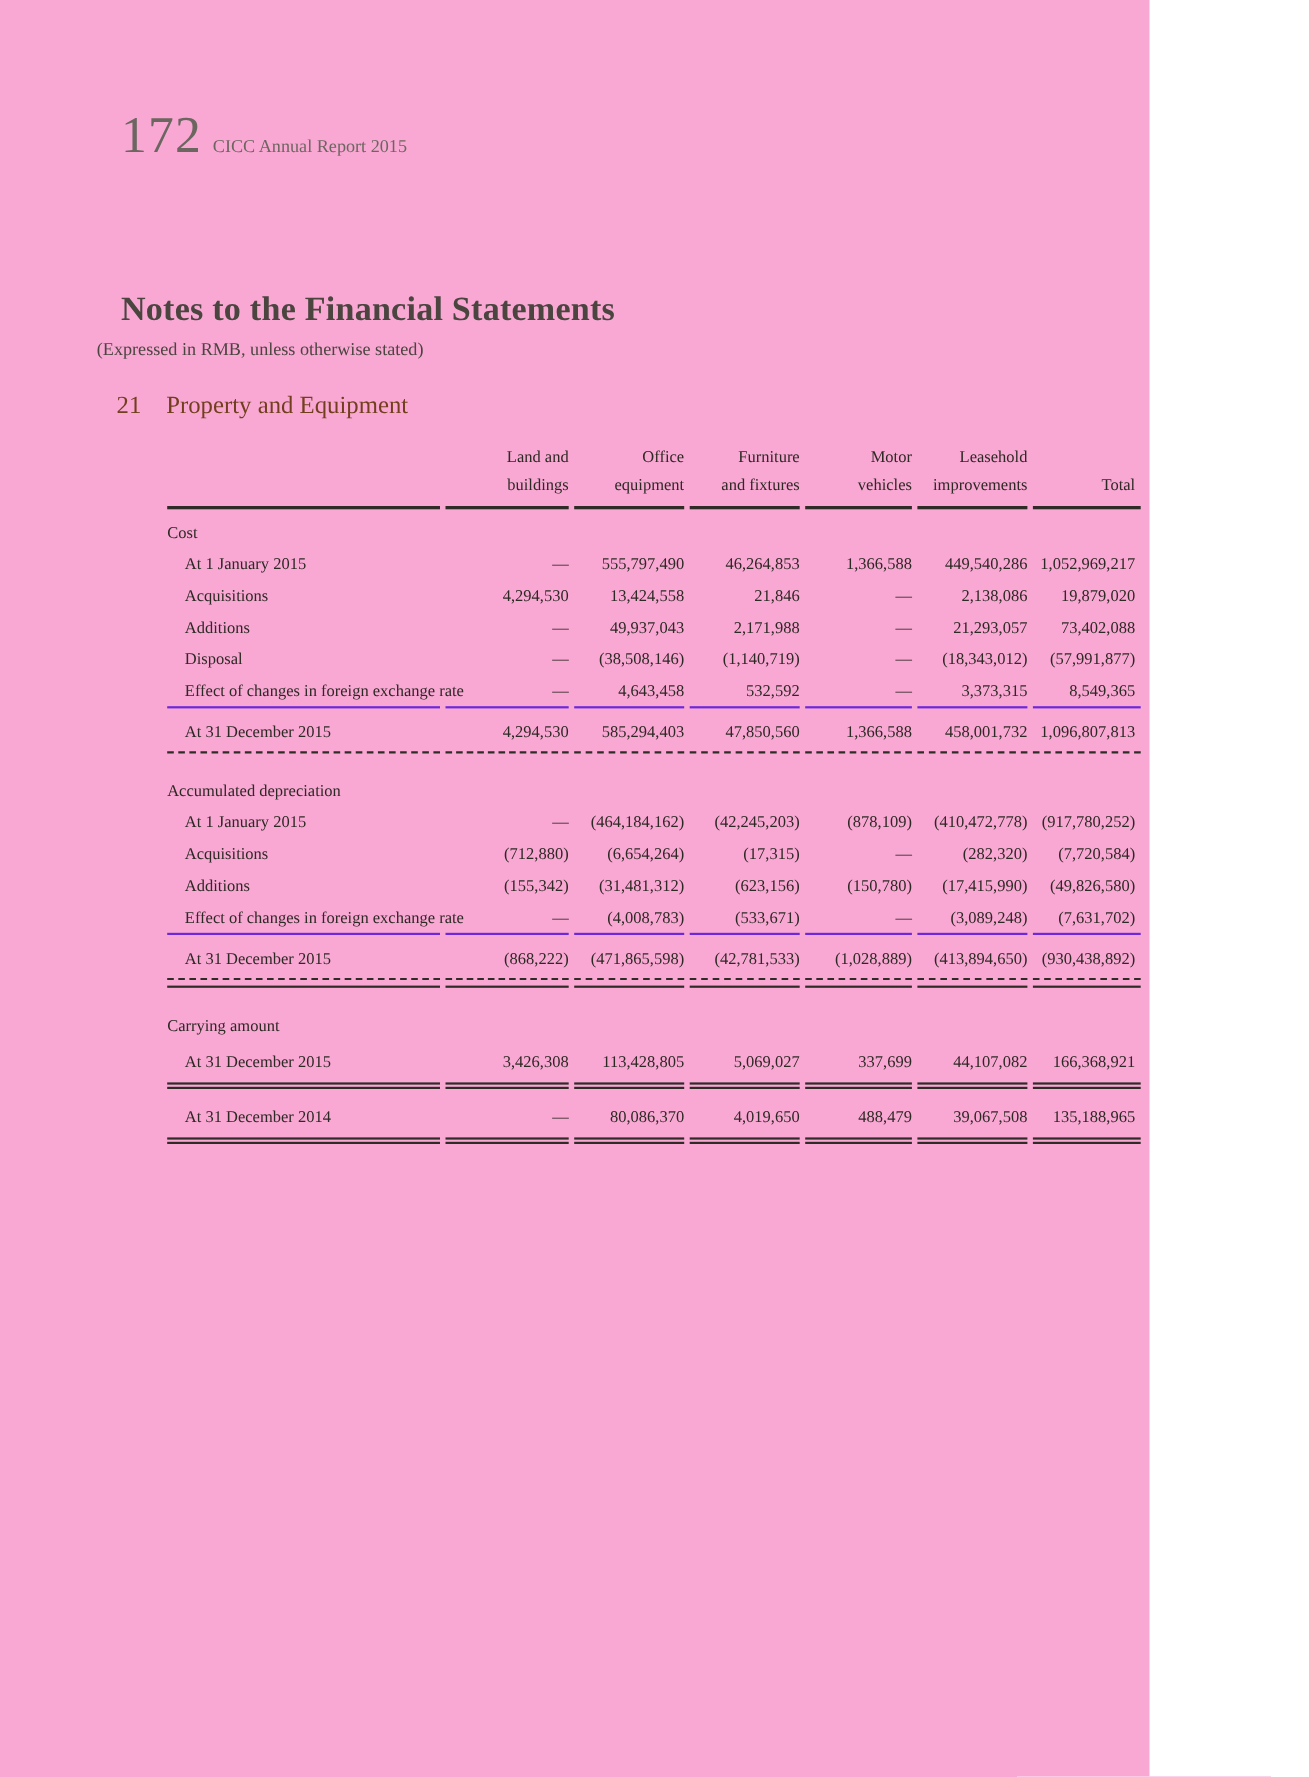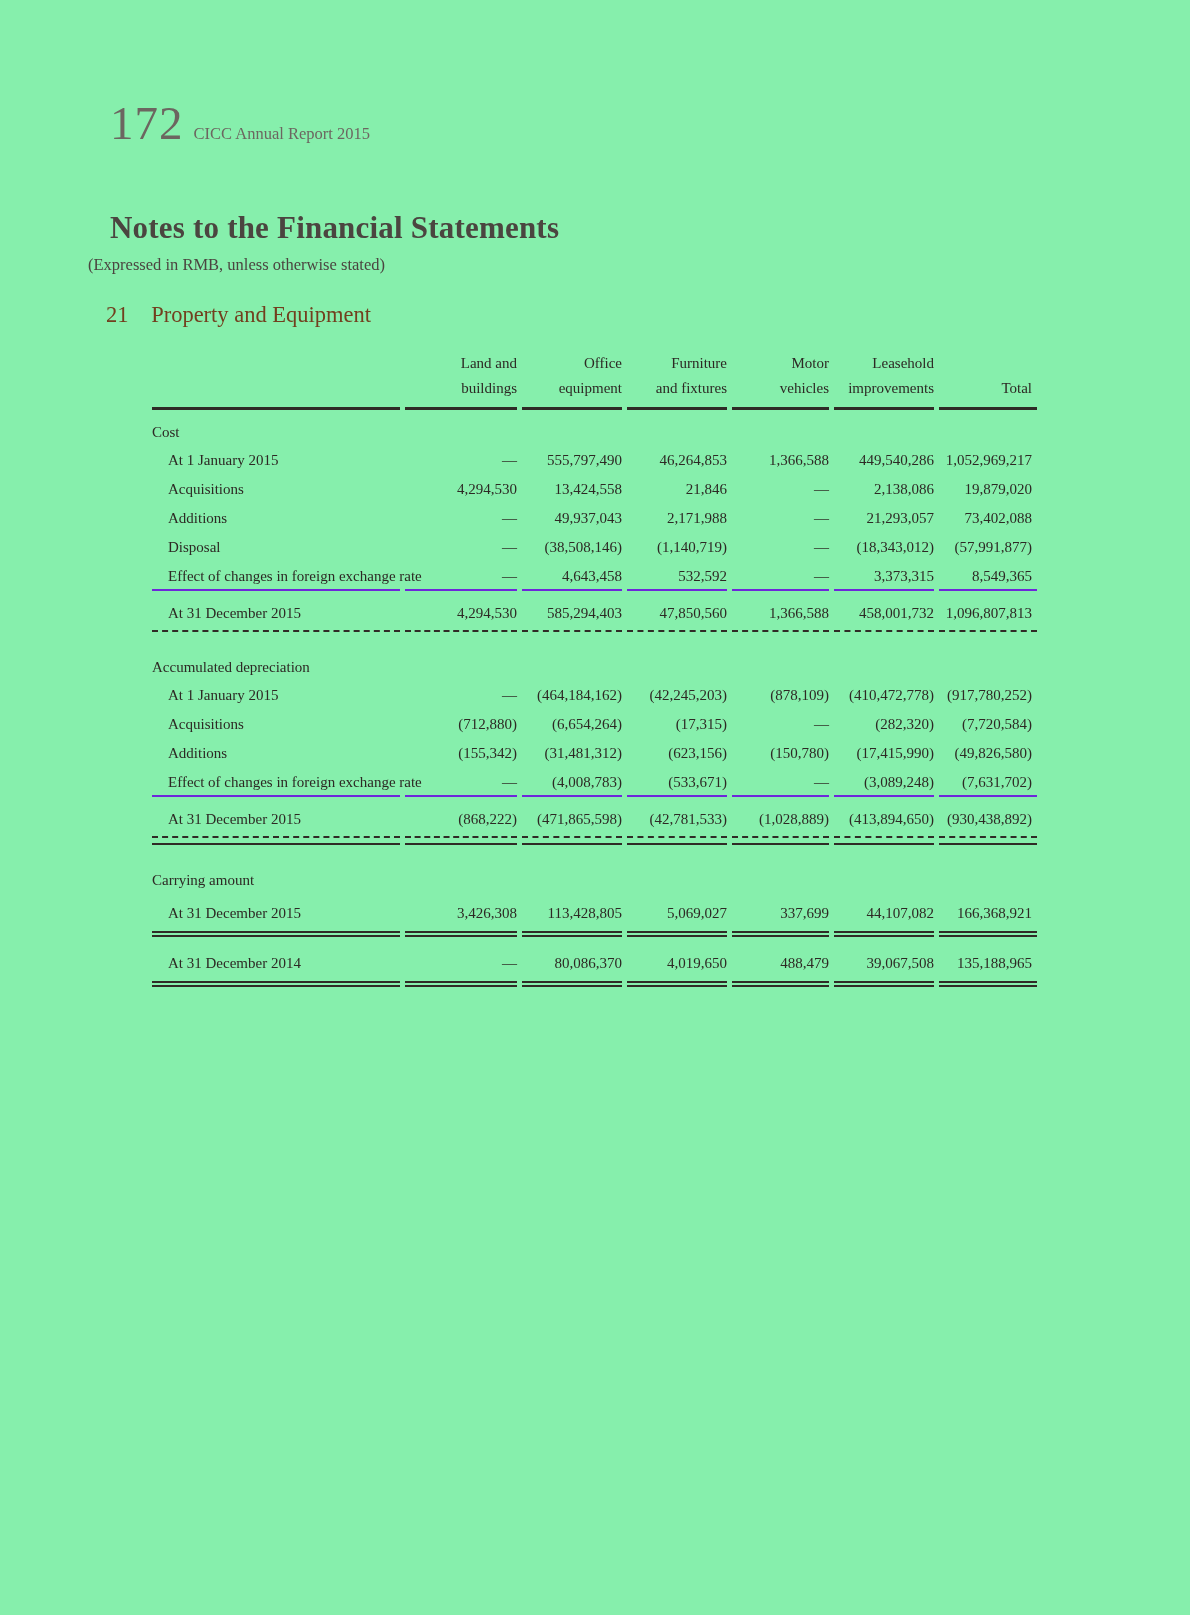--- a/index.html
+++ b/index.html
@@ -1,35 +1,35 @@
 <!DOCTYPE html>
 <html><head>
 <meta charset="utf-8">
 <style>
   html, body { margin: 0; padding: 0; }
   body { font-family: "Liberation Serif", "DejaVu Serif", serif; }
   .page {
     position: relative;
-    width: 1190px;
+    width: 1045px;
     height: 1615px;
-    background: #86efac;
+    background: #f9a8d4;
     overflow: hidden;
     color: #2d2924;
   }
   .page-header {
     display: flex;
     align-items: baseline;
     gap: 10px;
     padding: 100px 0 0 110px;
     color: #6c6660;
   }
   .page-number { font-size: 47px; line-height: 1; letter-spacing: 1px; }
   .report-name { font-size: 16.5px; }
   .title {
-    margin: 63px 0 0 110px;
+    margin: 116px 0 0 110px;
     font-size: 31px;
     font-weight: bold;
     color: #4b4540;
     letter-spacing: 0.2px;
   }
   .subtitle {
     margin: 9px 0 0 88px;
     font-size: 16.5px;
     color: #4b4540;
   }

